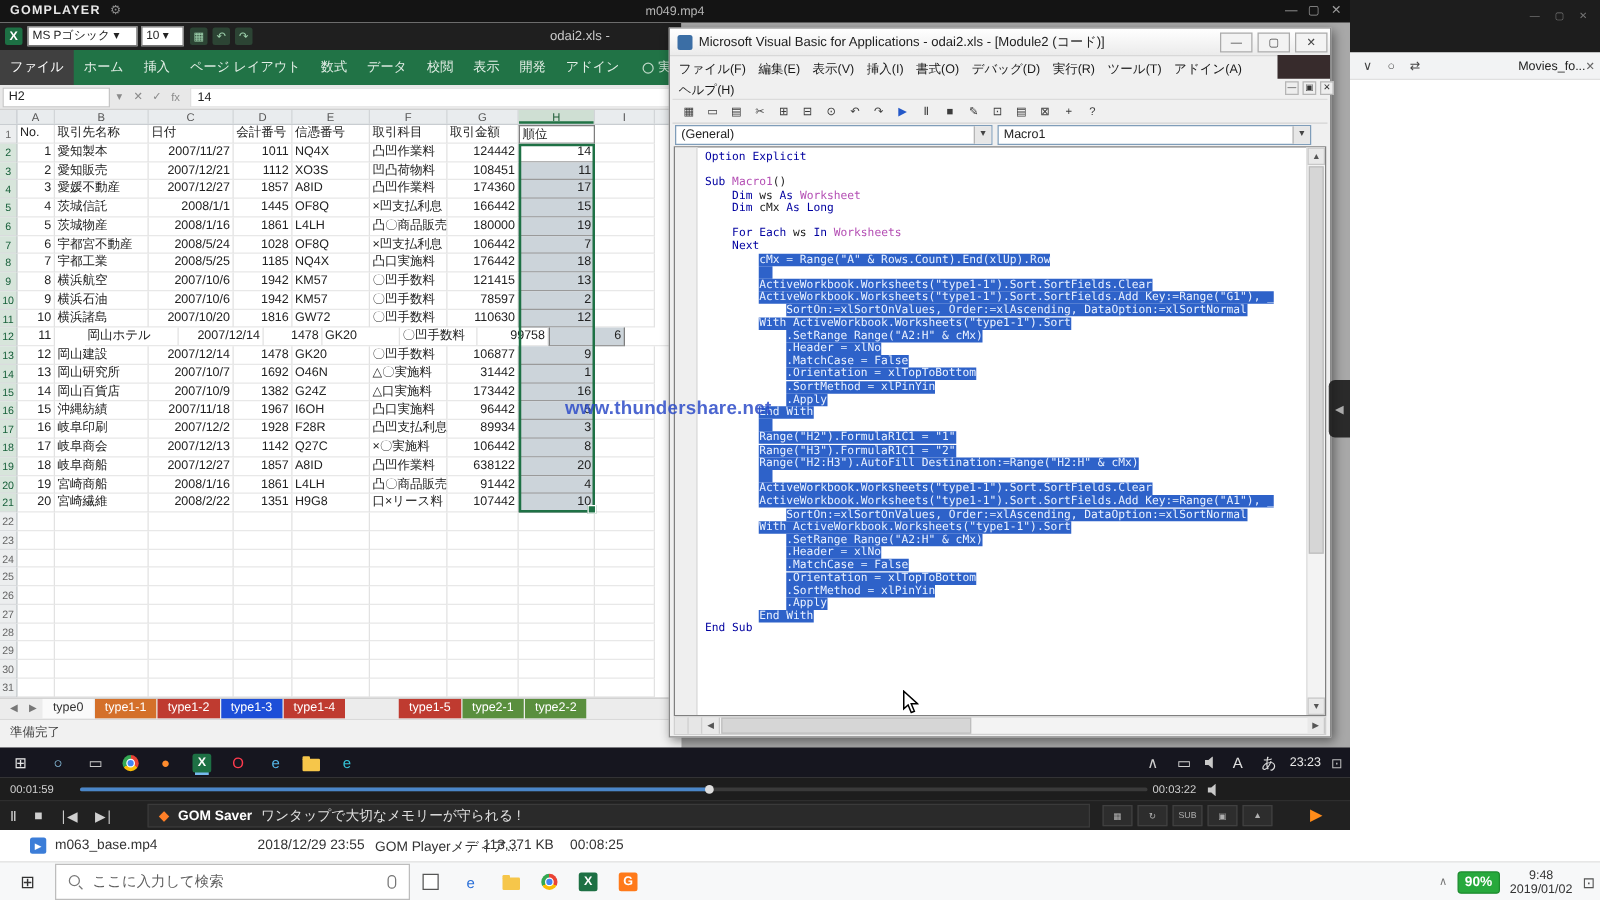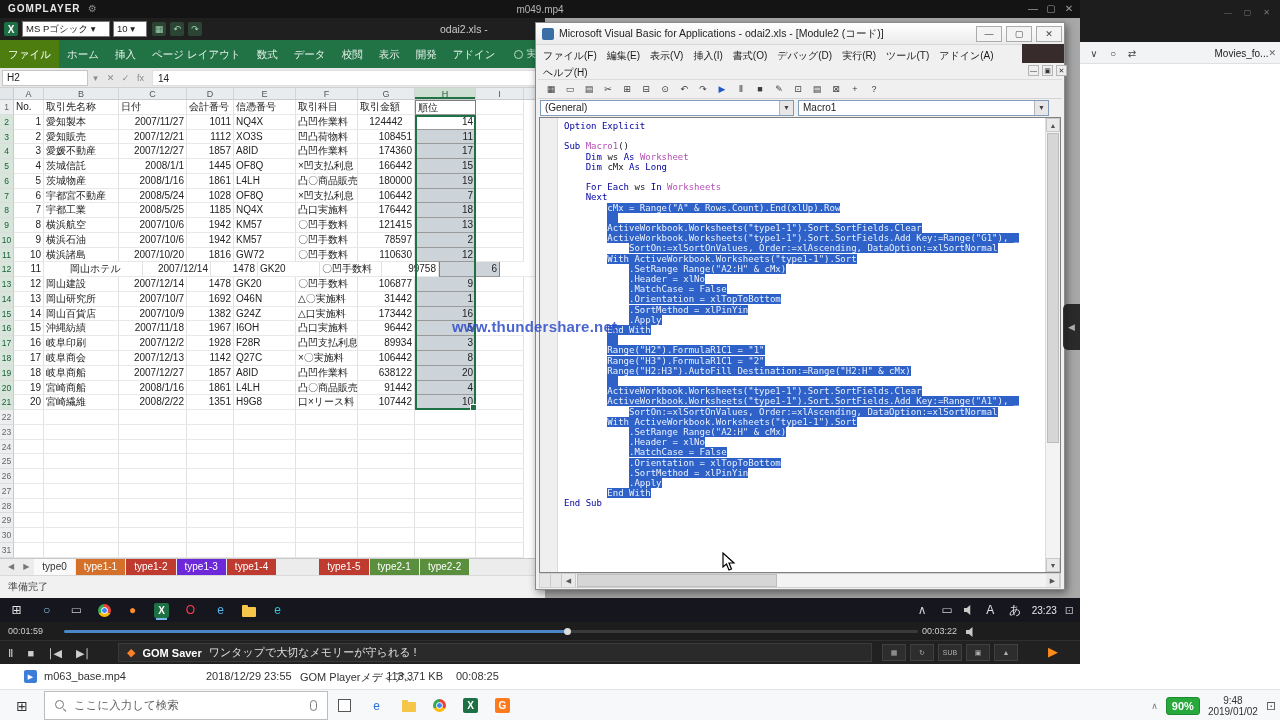--- a/index.html
+++ b/index.html
@@ -17,21 +17,21 @@
 
 #xl{position:absolute;left:0;top:0;width:545px;height:580px;background:#fff;z-index:1}
 #xl-title{position:absolute;left:0;top:0;right:0;height:22px;background:#1f1f1f}
 #xl-logo{position:absolute;left:4px;top:4px;width:14px;height:14px;background:#1d7044;color:#fff;font-size:10px;font-weight:bold;display:flex;align-items:center;justify-content:center;border-radius:2px}
 .qcombo{position:absolute;top:3px;height:16px;background:#fff;border:1px solid #777;font-size:9.5px;color:#222;line-height:14px;padding:0 3px;overflow:hidden;white-space:nowrap}
 #qat{position:absolute;left:152px;top:4px;display:flex;gap:4px}
 .qic{width:14px;height:14px;display:inline-flex;align-items:center;justify-content:center;font-size:9px;color:#9fd3ae;background:#2c4434;border-radius:2px}
 #xl-title-text{position:absolute;left:440px;top:5px;font-size:10.5px;color:#c9c9c9;white-space:nowrap}
 #xl-ribbon{position:absolute;left:0;top:22px;right:0;height:28px;background:#217346;display:flex;align-items:stretch;overflow:hidden}
 .rtab{color:#e4efe7;font-size:10.5px;line-height:28px;padding:0 8px;white-space:nowrap}
-.rfile{background:#4d7c0f;color:#fff}
+.rfile{background:#404040;color:#fff}
 #tellme{display:flex;align-items:center;gap:4px;margin-left:10px;color:#cfe3d6;font-size:10px;white-space:nowrap}
 #tellme .circ{width:9px;height:9px;border:1px solid #bdd8c6;border-radius:50%;flex:0 0 auto}
 #xl-fbar{position:absolute;left:0;top:50px;right:0;height:20px;background:#e8e8e8;border-bottom:1px solid #d0d0d0;display:flex;align-items:center}
 #namebox{width:86px;height:16px;margin-left:2px;background:#fff;border:1px solid #c6c6c6;font-size:10px;color:#222;line-height:14px;padding:0 4px}
 .fbtn{width:15px;text-align:center;font-size:9px;color:#8a8a8a}
 #fval{margin-left:4px;font-size:10px;color:#222;background:#fff;flex:1;height:16px;line-height:15px;padding:0 5px;border:1px solid #e0e0e0;margin-right:2px}
 #colheads{position:absolute;left:0;top:70px;right:0;height:12px;display:flex;background:#e9ecee;border-bottom:1px solid #c9cdd1}
 .corner{flex:0 0 14px;border-right:1px solid #c9cdd1;background:#e4e7e9}
 .colh{flex:0 0 auto;font-size:9px;line-height:12px;text-align:center;color:#555;border-right:1px solid #d2d5d8}
 .colh-sel{background:#cfdfd3;box-shadow:inset 0 -2px 0 #217346;color:#1c5c35}
@@ -232,21 +232,21 @@
               <span class="gc" style="width: 48px;"></span>
             </div>
             <div class="grow">
               <span class="rh rh-sel">2</span>
               <span class="gc a-r" style="width: 30px;">1</span>
               <span class="gc a-l" style="width: 75px;">愛知製本</span>
               <span class="gc a-r" style="width: 68px;">2007/11/27</span>
               <span class="gc a-r" style="width: 47px;">1011</span>
               <span class="gc a-l" style="width: 62px;">NQ4X</span>
               <span class="gc a-l" style="width: 62px;">凸凹作業料</span>
-              <span class="gc a-r" style="width: 57px; text-align: center;">124442</span>
+              <span class="gc a-r" style="width: 57px;">124442</span>
               <span class="gc a-r hcol hact" style="width: 61px;">14</span>
               <span class="gc" style="width: 48px;"></span>
             </div>
             <div class="grow">
               <span class="rh rh-sel">3</span>
               <span class="gc a-r" style="width: 30px;">2</span>
               <span class="gc a-l" style="width: 75px;">愛知販売</span>
               <span class="gc a-r" style="width: 68px;">2007/12/21</span>
               <span class="gc a-r" style="width: 47px;">1112</span>
               <span class="gc a-l" style="width: 62px;">XO3S</span>
@@ -592,21 +592,21 @@
               <span class="gc" style="width: 48px;"></span>
             </div>
         <div id="houtline"></div>
           </div>
         <div id="xtabs">
             <span class="xnav">◀</span>
             <span class="xnav">▶</span>
             <span class="xtab" style="background: rgb(250, 250, 250); color: rgb(51, 51, 51);">type0</span>
             <span class="xtab" style="background: rgb(212, 112, 42); color: rgb(255, 255, 255);">type1-1</span>
             <span class="xtab" style="background: rgb(191, 59, 48); color: rgb(255, 255, 255);">type1-2</span>
-            <span class="xtab" style="background: #6d28d9; color: rgb(255, 255, 255);">type1-3</span>
+            <span class="xtab" style="background: #1d4ed8; color: rgb(255, 255, 255);">type1-3</span>
             <span class="xtab" style="background: rgb(191, 59, 48); color: rgb(255, 255, 255);">type1-4</span>
             <span class="xtab" style="background: rgb(191, 59, 48); color: rgb(255, 255, 255); margin-left: 42px;">type1-5</span>
             <span class="xtab" style="background: rgb(90, 143, 62); color: rgb(255, 255, 255);">type2-1</span>
             <span class="xtab" style="background: rgb(90, 143, 62); color: rgb(255, 255, 255);">type2-2</span>
           </div>
         <div id="xl-status">準備完了</div>
       </div>
 
       <div id="vb">
         <div id="vb-title">

